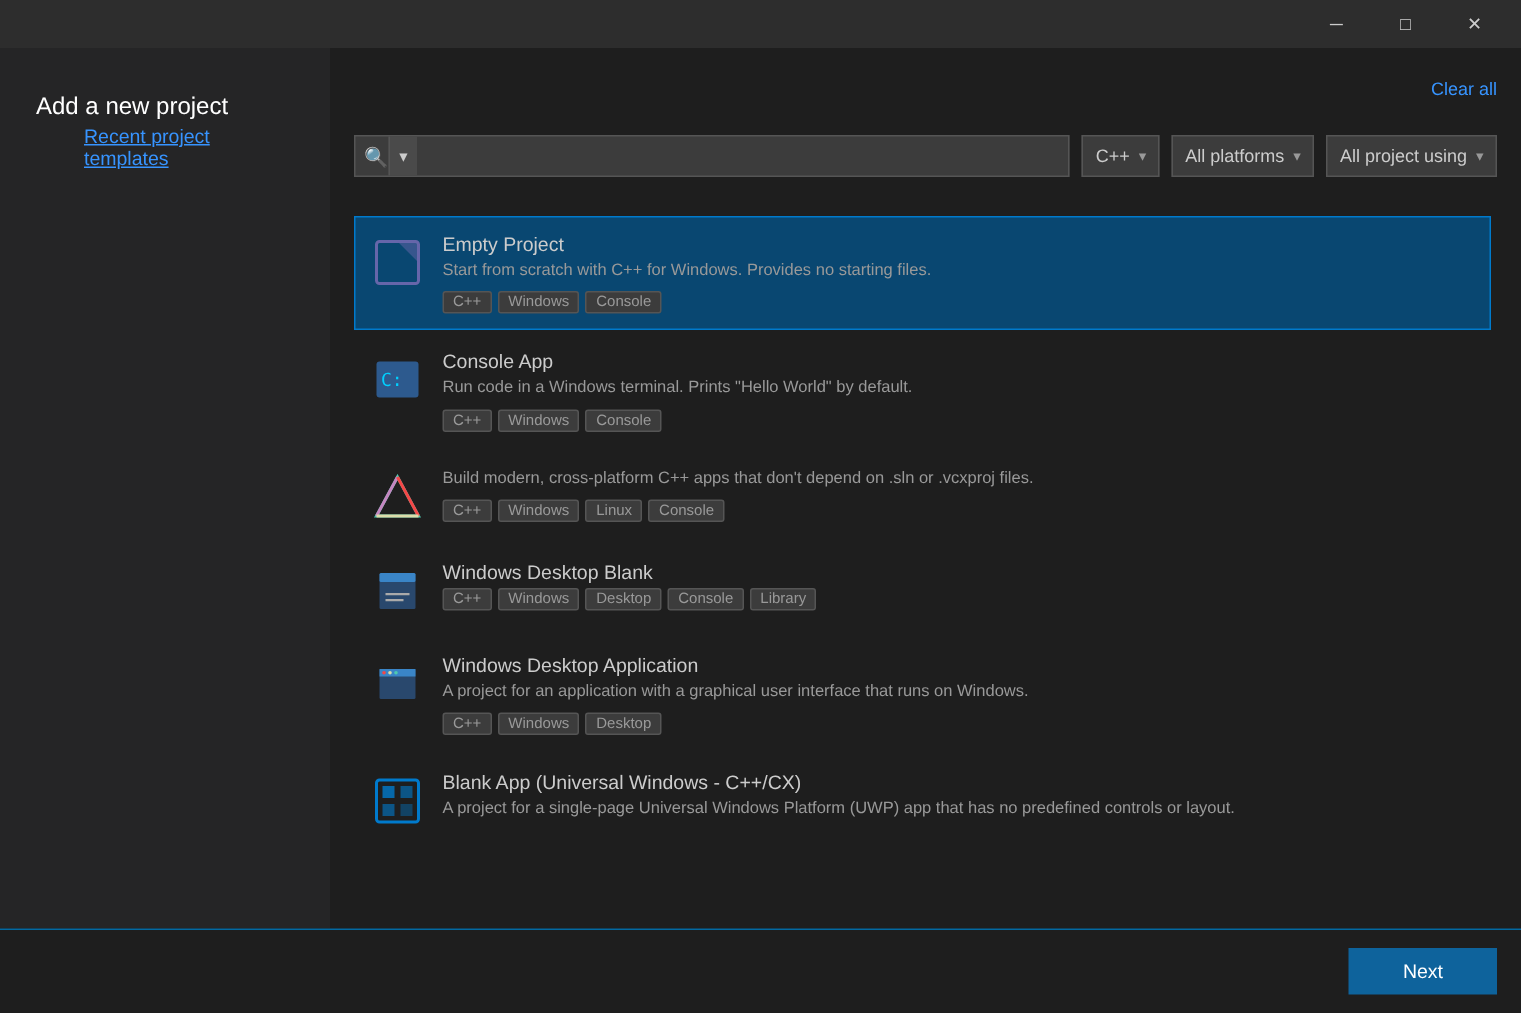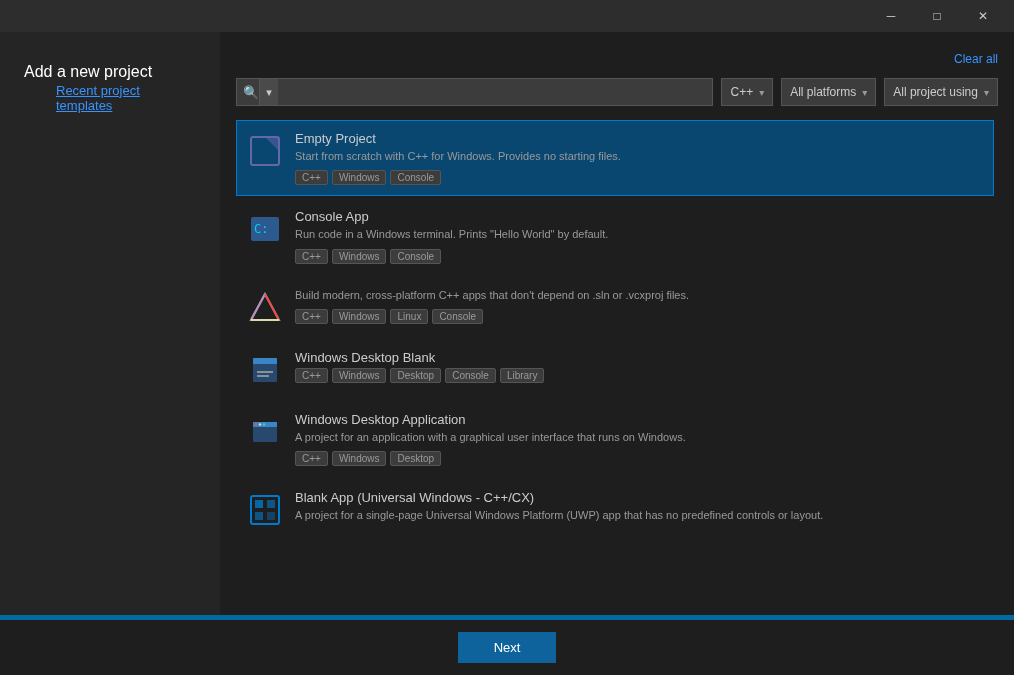--- a/index.html
+++ b/index.html
@@ -70,20 +70,21 @@
     }
 
     
     .content {
       flex: 1;
       display: flex;
       flex-direction: column;
       background: #1e1e1e;
       padding: 20px 16px 0 16px;
       overflow: hidden;
+      gap: 12px;
     }
 
     
     .top-bar {
       display: flex;
       align-items: center;
       justify-content: flex-end;
       margin-bottom: 12px;
     }
     .clear-link {
@@ -212,25 +213,25 @@
       border: 1px solid #555;
       color: #999;
       font-size: 10px;
       padding: 1px 6px;
       border-radius: 2px;
     }
 
     
     .bottom-bar {
       display: flex;
-      justify-content: center;
+      justify-content: flex-end;
       align-items: center;
       padding: 12px 16px;
       background: #1e1e1e;
-      border-top: 5px solid #0369a1;
+      border-top: 1px solid #0369a1;
       flex-shrink: 0;
     }
     .next-btn {
       background: #0e639c;
       border: none;
       color: #ffffff;
       font-size: 13px;
       padding: 8px 36px;
       cursor: pointer;
       font-family: 'Segoe UI', sans-serif;

